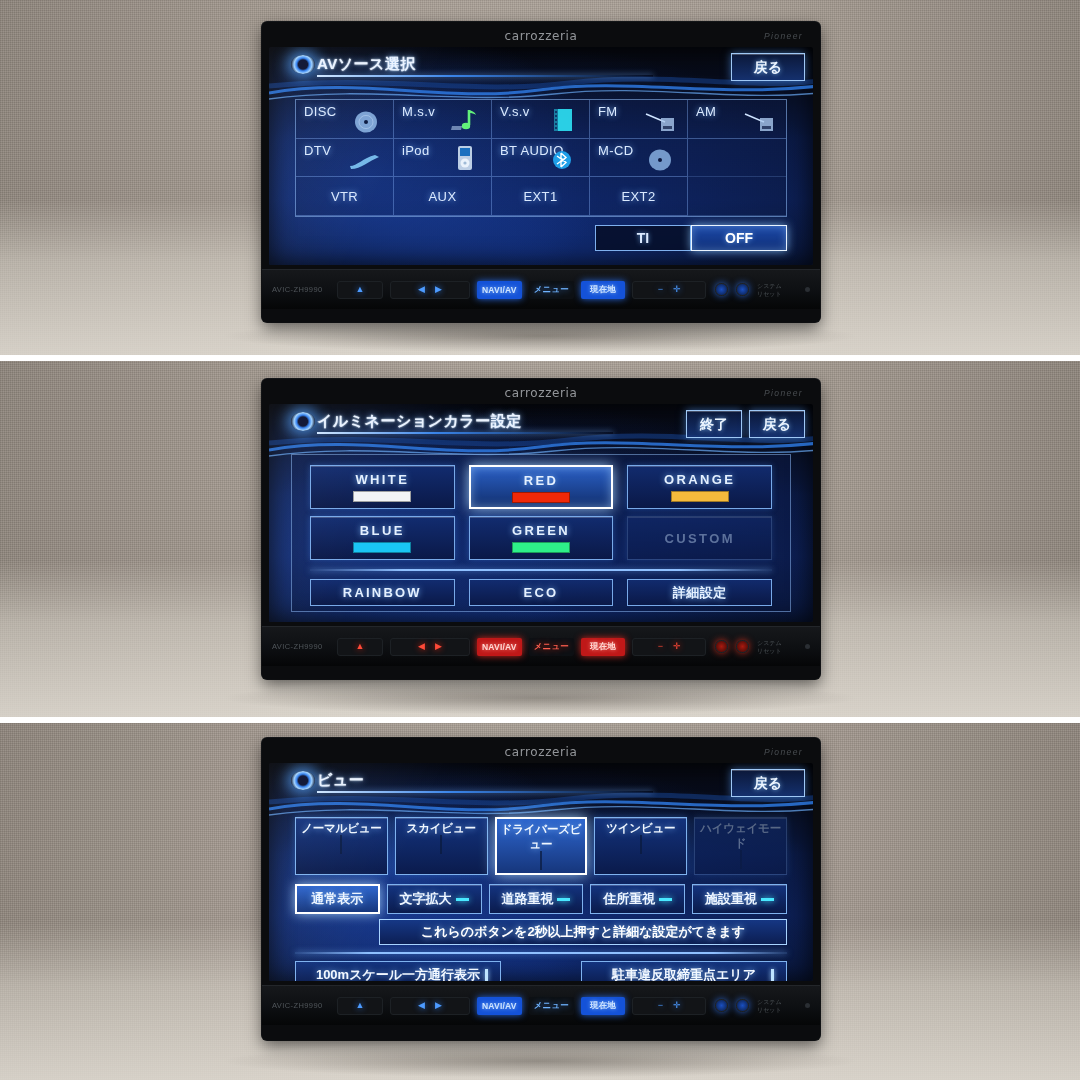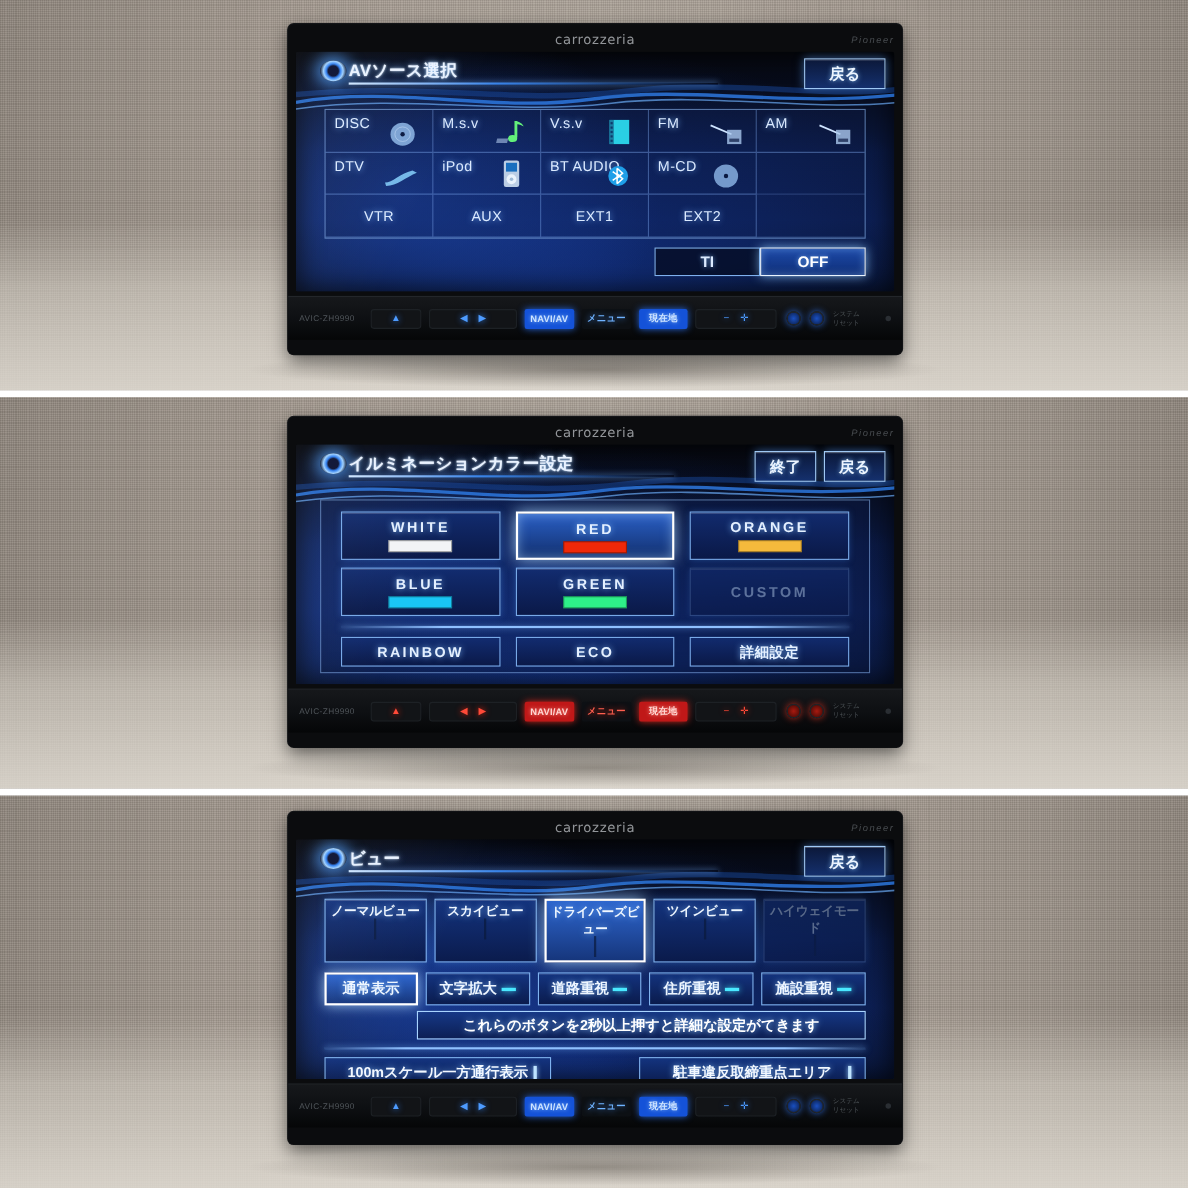--- a/index.html
+++ b/index.html
@@ -50,21 +50,21 @@
   .p2 .unit { top: 18px; height: 300px; }
   .p3 .unit { top: 15px; height: 302px; }
 
   .brandbar { height: 19px; position: relative; text-align: center; }
   .brand-carrozzeria {
     position: absolute; left: 50%; top: 1px; transform: translateX(-50%);
     color: #b9bcc0; font-size: 12px; letter-spacing: .6px;
     font-family: "DejaVu Sans", sans-serif; opacity: .78;
   }
   .brand-pioneer {
-    position: absolute; right: 0; top: 3px;
+    position: absolute; right: 10px; top: 3px;
     color: #6d7378; font-size: 8.5px; letter-spacing: 1.4px; opacity: .62;
     font-style: italic;
   }
 
   
   .screen {
     position: relative; width: 100%; height: 218px;
     background:
       radial-gradient(ellipse 70% 120% at 18% 60%, rgba(40,90,210,.45) 0%, rgba(0,0,0,0) 62%),
       radial-gradient(ellipse 90% 150% at 50% 105%, rgba(25,70,190,.5) 0%, rgba(0,0,0,0) 70%),

